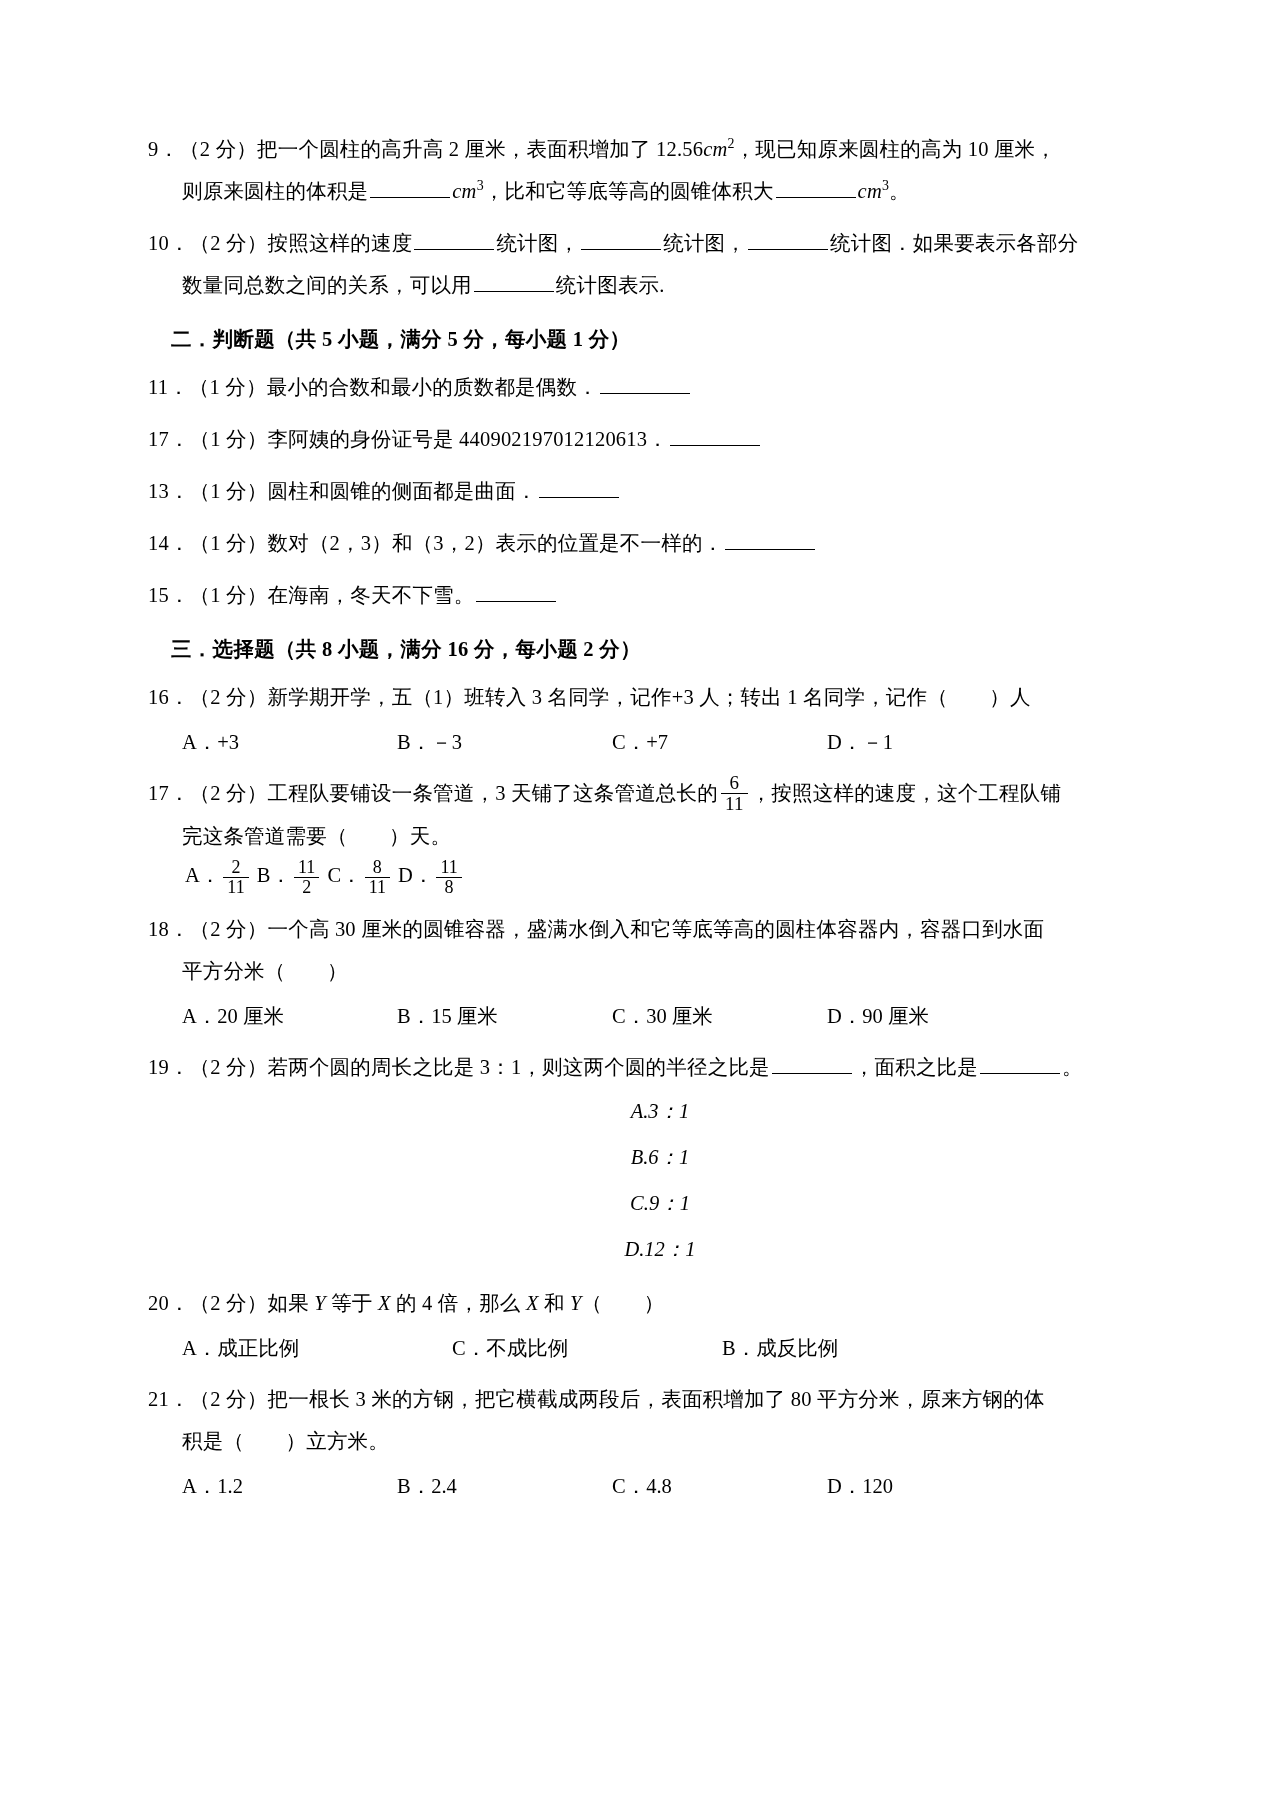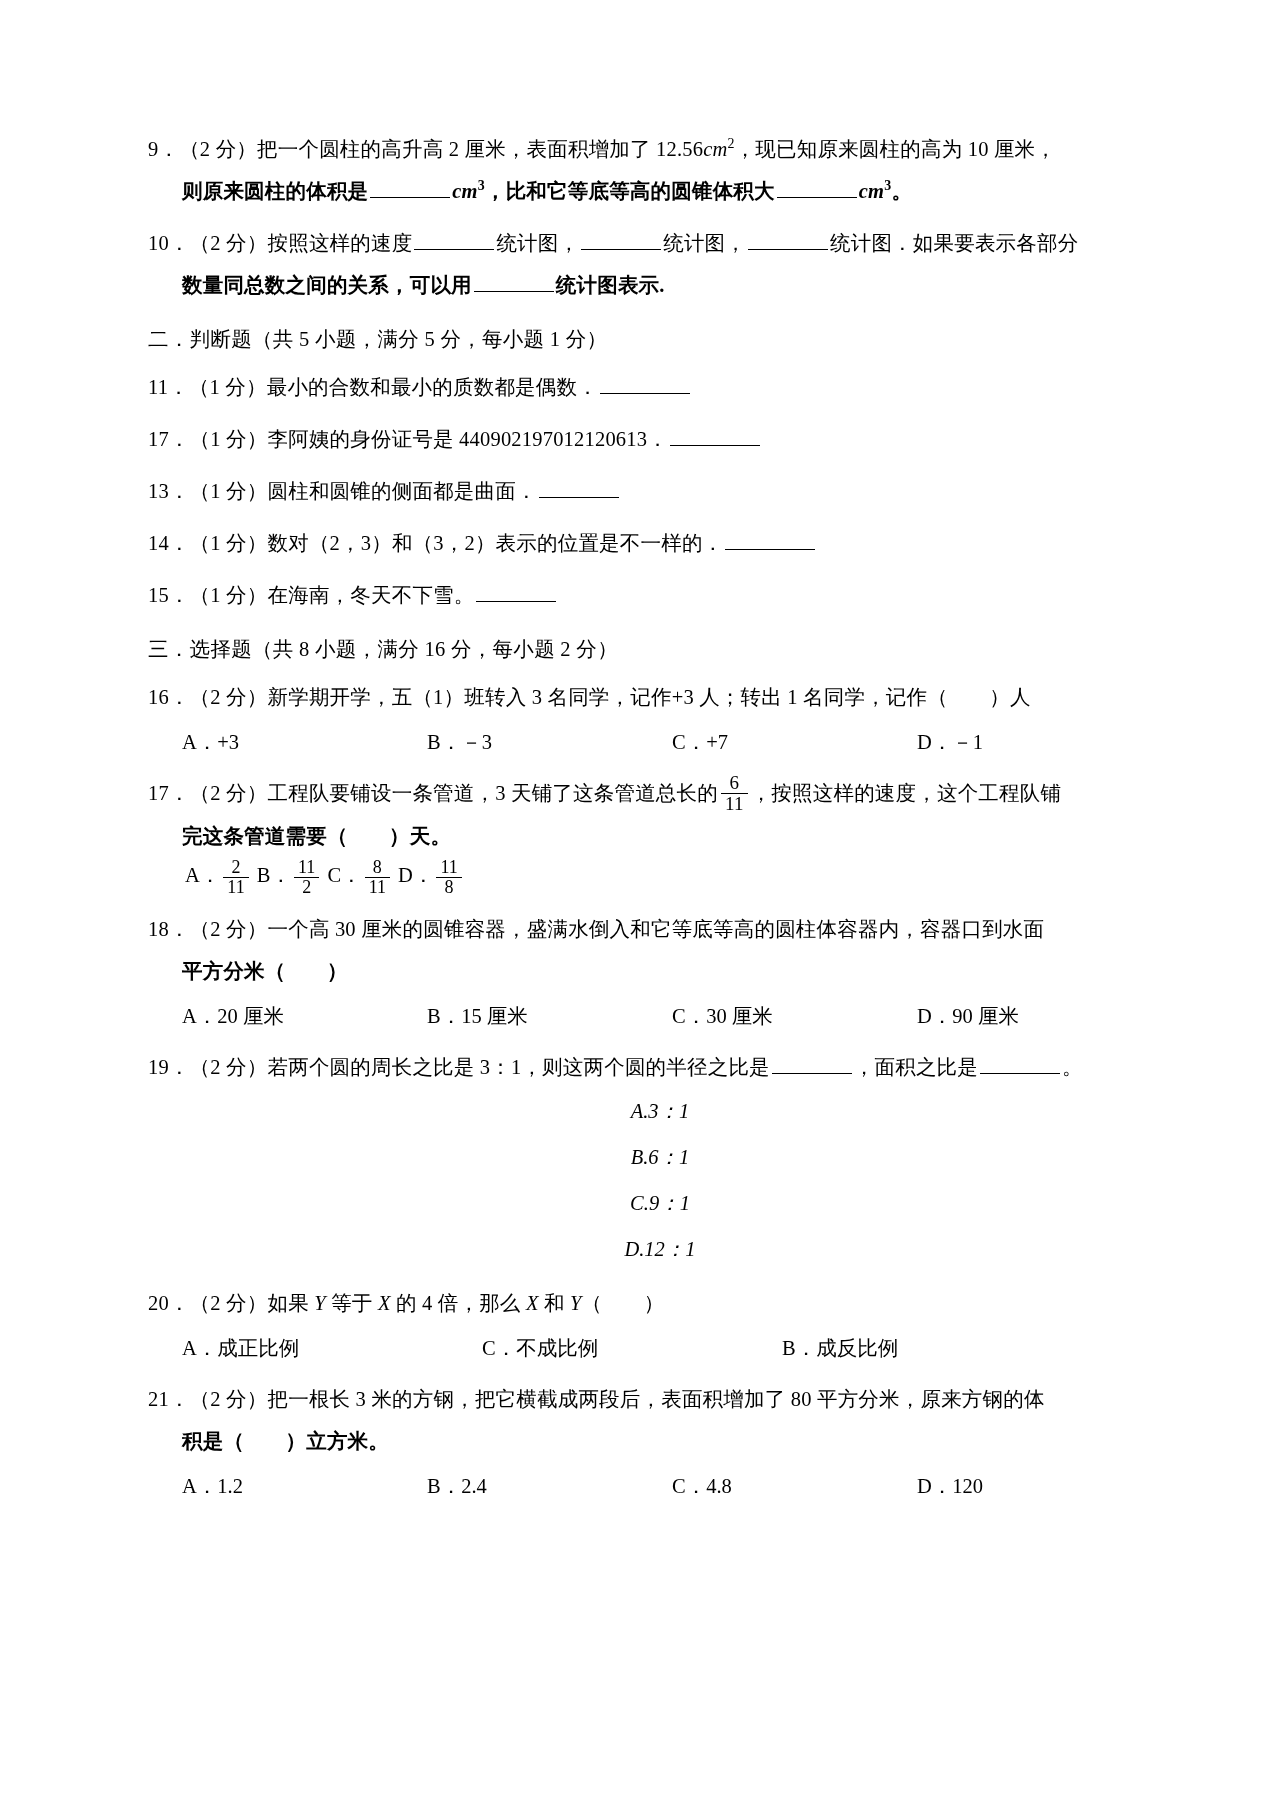--- a/index.html
+++ b/index.html
@@ -33,29 +33,30 @@
   
   .q {
     margin-bottom: 10px;
   }
   .qline {
     font-size: 20.5px;
     line-height: 42px;
     letter-spacing: 0.2px;
     white-space: nowrap;
   }
-  .indent { padding-left: 34px; font-weight: bold; }
+  .indent { padding-left: 34px; }
 
   .section-head {
     font-size: 20.5px;
-    font-weight: normal;
+    font-weight: bold;
     line-height: 42px;
     margin-top: 12px;
     margin-bottom: 6px;
     letter-spacing: 0.3px;
+    margin-left: 23px;
   }
 
   
   .blank {
     display: inline-block;
     border-bottom: 1.6px solid #000;
     vertical-align: baseline;
     height: 1.05em;
     margin: 0 2px;
   }
@@ -66,21 +67,20 @@
   .mi { font-style: italic; font-family: "Liberation Serif", "DejaVu Serif", serif; }
   sup { font-size: 0.68em; vertical-align: super; line-height: 0; }
 
   
   .choices {
     display: flex;
     font-size: 20.5px;
     line-height: 40px;
     padding-left: 34px;
     margin-top: 4px;
-    gap: 30px;
   }
   .choices .opt { }
   .choices.c4 .opt { width: 215px; flex: 0 0 215px; }
   .choices.c3 .opt { width: 270px; flex: 0 0 270px; }
   .choices.frac { align-items: center; line-height: 1.1; }
 
   
   .choice-stack {
     padding-left: 34px;
   }

